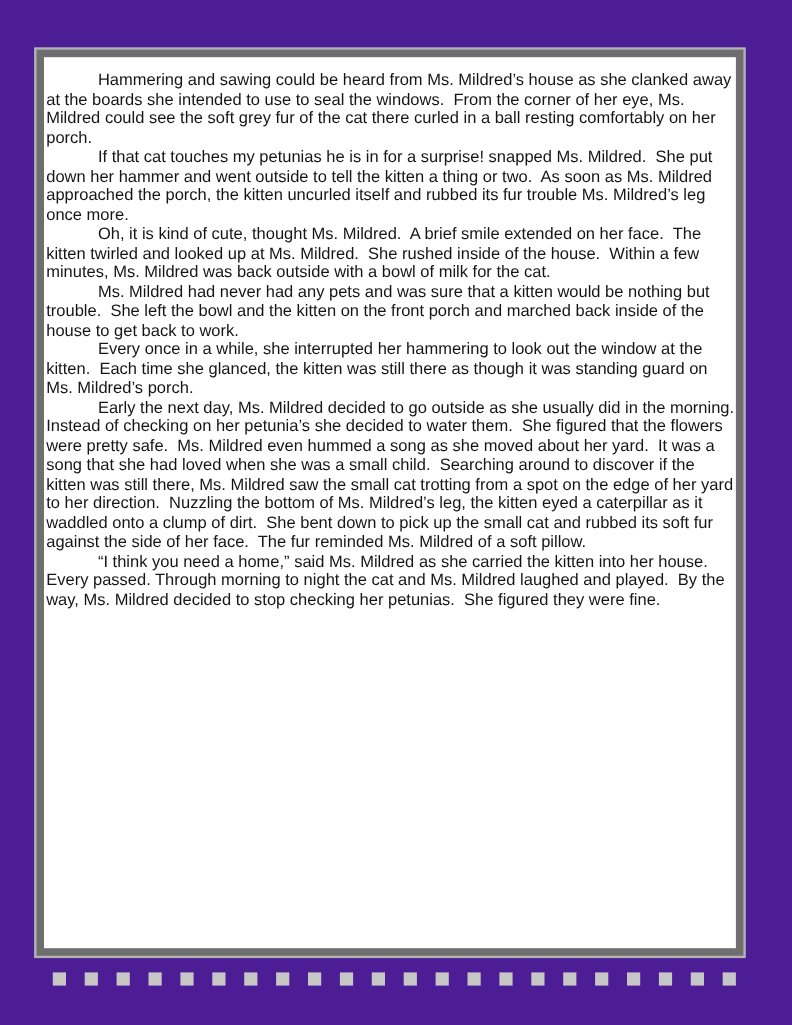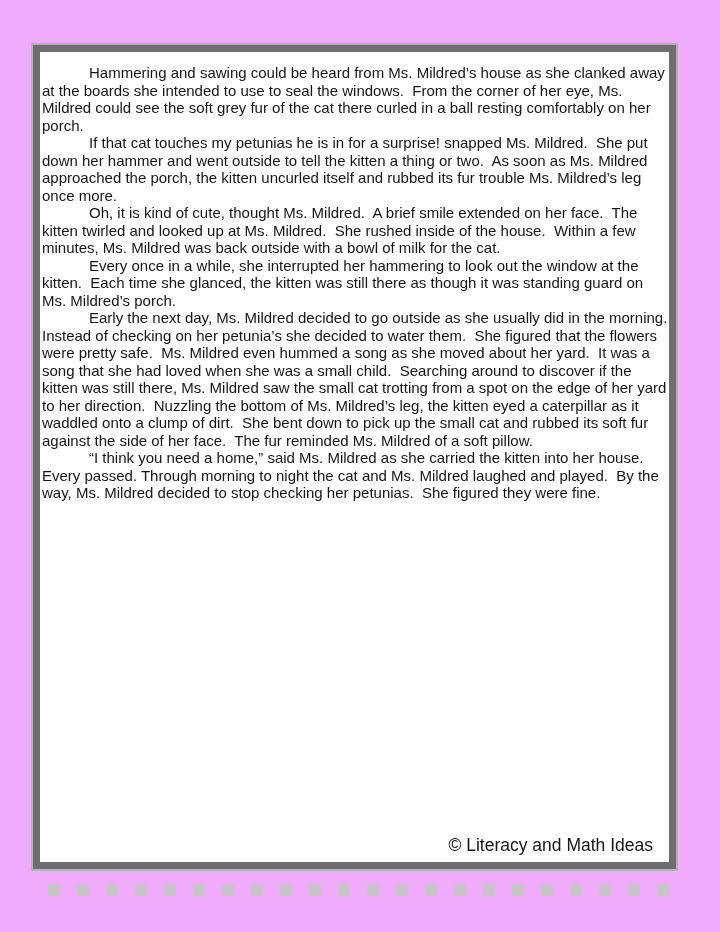--- a/index.html
+++ b/index.html
@@ -1,19 +1,19 @@
 <!DOCTYPE html>
 <html><head>
 <meta charset="utf-8">
 <style>
   html,body{margin:0;padding:0;background:#ffffff;}
   .canvas{
     position:relative;
     width:720px;height:932px;
-    background:#f0abfc;
+    background:#4c1d95;
     font-family:"Liberation Sans", sans-serif;
     overflow:hidden;
   }
   .frame{
     position:absolute;
     left:33px;top:45px;
     width:643px;height:824px;
     box-sizing:border-box;
     background:#ffffff;
     border:7px solid #6e6e6e;
@@ -54,25 +54,25 @@
 </style>
 </head>
 <body>
 
 <div class="canvas">
   <div class="frame">
     <div class="story" id="story">
         <p class="para"><span>Hammering and sawing could be heard from Ms. Mildred’s house as she clanked away at the boards she intended to use to seal the windows.  From the corner of her eye, Ms. Mildred could see the soft grey fur of the cat there curled in a ball resting comfortably on her porch.</span></p>
         <p class="para"><span class="italic">If that cat touches my petunias he is in for a surprise!</span><span> snapped Ms. Mildred.  She put down her hammer and went outside to tell the kitten a thing or two.  As soon as Ms. Mildred approached the porch, the kitten uncurled itself and rubbed its fur trouble Ms. Mildred’s leg once more.</span></p>
         <p class="para"><span class="italic">Oh, it is kind of cute</span><span>, thought Ms. Mildred.  A brief smile extended on her face.  The kitten twirled and looked up at Ms. Mildred.  She rushed inside of the house.  Within a few minutes, Ms. Mildred was back outside with a bowl of milk for the cat.</span></p>
+        <p class="para"><span>Ms. Mildred had never had any pets and was sure that a kitten would be nothing but trouble.  She left the bowl and the kitten on the front porch and marched back inside of the house to get back to work.</span></p>
         <p class="para"><span>Every once in a while, she interrupted her hammering to look out the window at the kitten.  Each time she glanced, the kitten was still there as though it was standing guard on Ms. Mildred’s porch.</span></p>
         <p class="para"><span>Early the next day, Ms. Mildred decided to go outside as she usually did in the morning.  Instead of checking on her petunia’s she decided to water them.  She figured that the flowers were pretty safe.  Ms. Mildred even hummed a song as she moved about her yard.  It was a song that she had loved when she was a small child.  Searching around to discover if the kitten was still there, Ms. Mildred saw the small cat trotting from a spot on the edge of her yard to her direction.  Nuzzling the bottom of Ms. Mildred’s leg, the kitten eyed a caterpillar as it waddled onto a clump of dirt.  She bent down to pick up the small cat and rubbed its soft fur against the side of her face.  The fur reminded Ms. Mildred of a soft pillow.</span></p>
         <p class="para"><span>“I think you need a home,” said Ms. Mildred as she carried the kitten into her house. Every passed. Through morning to night the cat and Ms. Mildred laughed and played.  By the way, Ms. Mildred decided to stop checking her petunias.  She figured they were fine.</span></p>
       </div>
-    <div class="credit">© Literacy and Math Ideas</div>
   </div>
   <div class="dots" id="dots">
       <span class="dot" style="background: rgb(198, 198, 198);"></span>
       <span class="dot" style="background: rgb(198, 198, 198);"></span>
       <span class="dot" style="background: rgb(198, 198, 198);"></span>
       <span class="dot" style="background: rgb(198, 198, 198);"></span>
       <span class="dot" style="background: rgb(198, 198, 198);"></span>
       <span class="dot" style="background: rgb(198, 198, 198);"></span>
       <span class="dot" style="background: rgb(198, 198, 198);"></span>
       <span class="dot" style="background: rgb(198, 198, 198);"></span>

